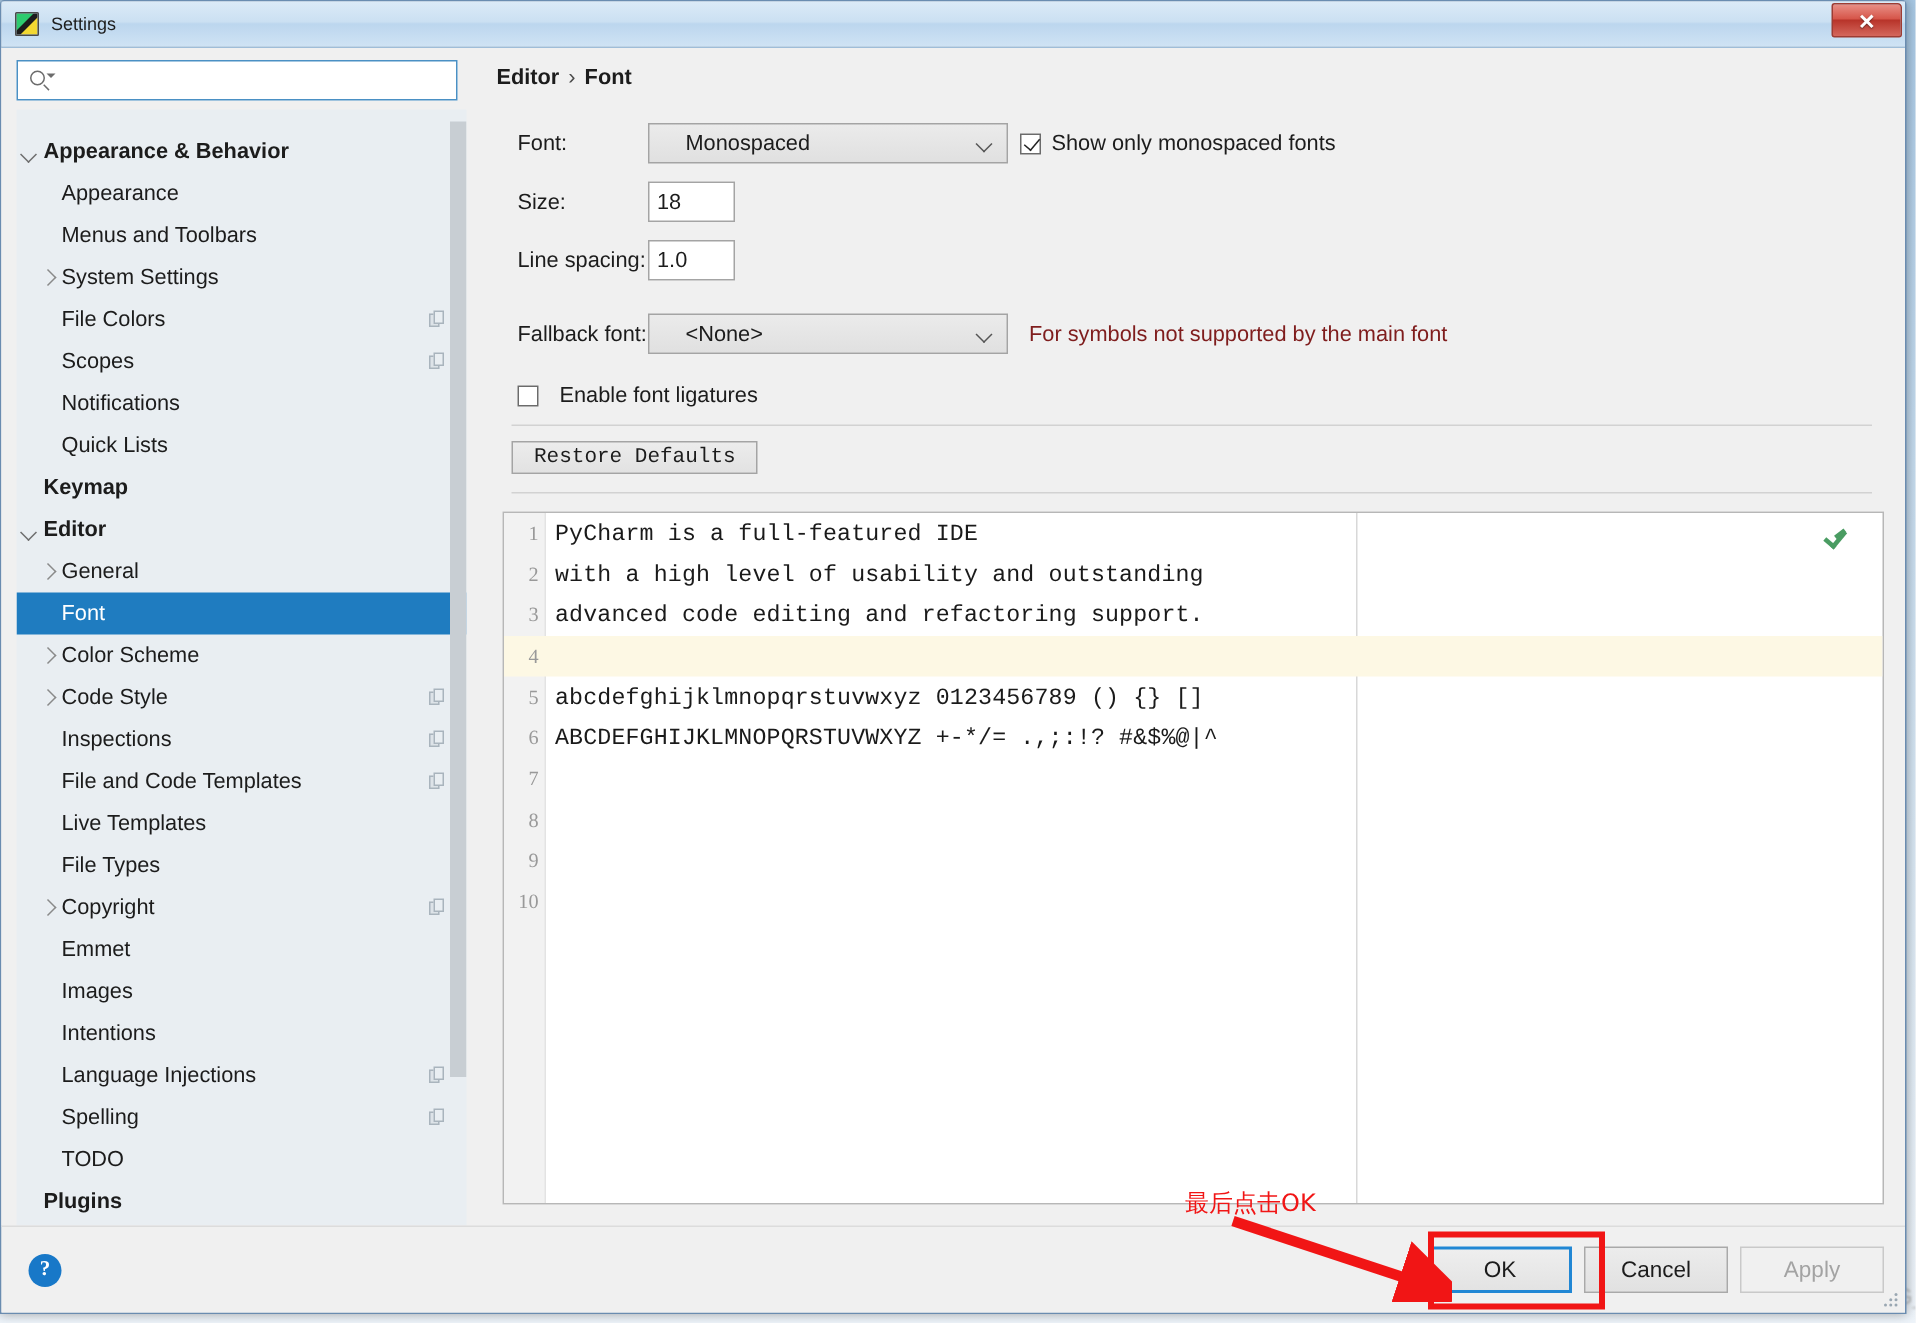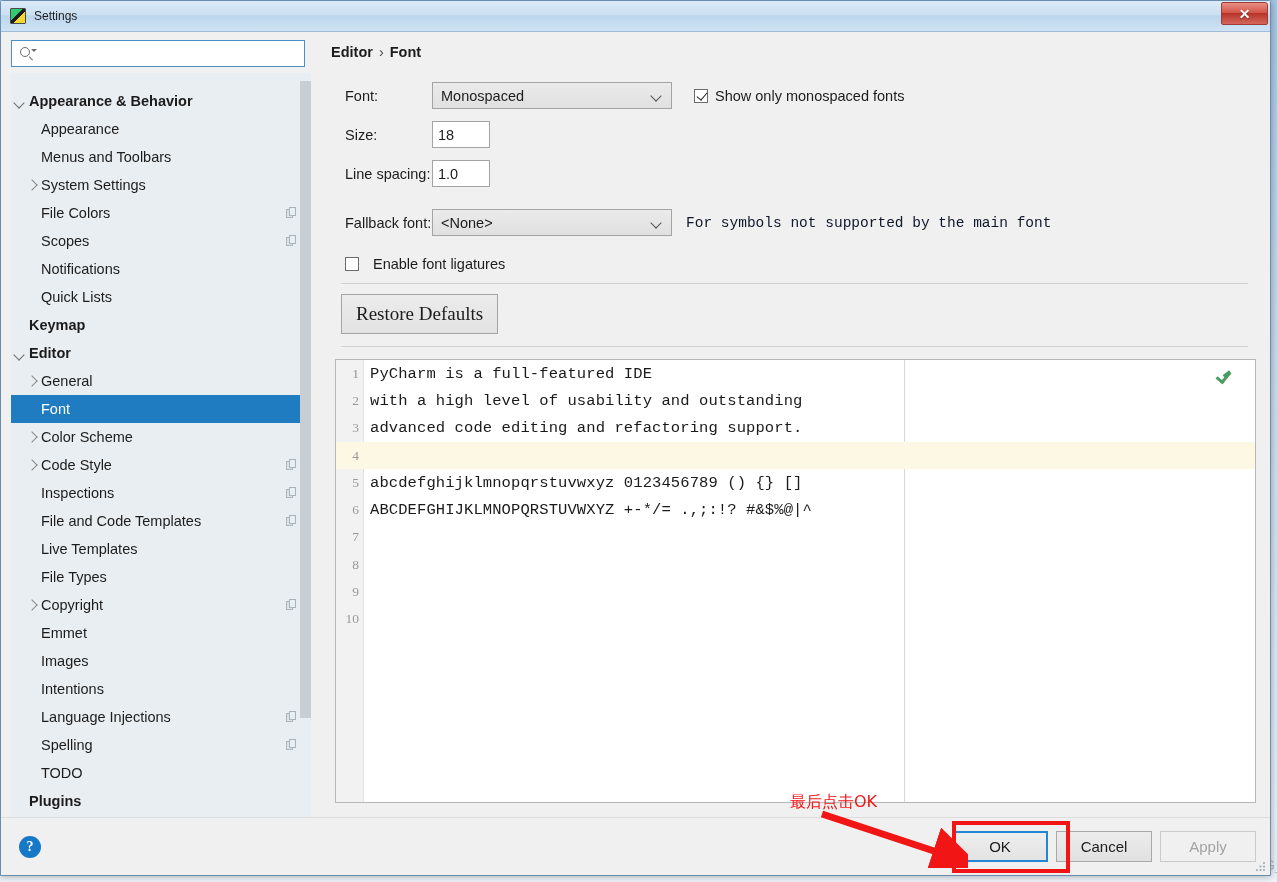--- a/index.html
+++ b/index.html
@@ -205,21 +205,21 @@
   .form-row { display: flex; align-items: center; margin-bottom: 12px; }
   .form-label {
     font-size: 14.5px; color: #1c1c1c;
     width: 105px; flex: 0 0 105px; padding-left: 18px;
   }
   .combo {
     height: 27px; width: 240px;
     background: linear-gradient(to bottom, #ebebeb, #e0e0e0);
     border: 1px solid #a4a4a4;
     display: flex; align-items: center;
-    padding: 0 6px 0 8px;
+    padding: 0 6px 0 24px;
     font-size: 14.5px; color: #1c1c1c;
     cursor: pointer; position: relative;
   }
   .combo .val { flex: 1 1 auto; }
   .chev {
     width: 10px; height: 10px; position: relative; flex: 0 0 14px;
   }
   .chev::before {
     content: ""; position: absolute; left: 1px; top: 1px;
     width: 7px; height: 7px;
@@ -240,29 +240,29 @@
     border: 1px solid #6b6b6b; background: #fff;
     position: relative; cursor: pointer;
   }
   .checkbox.checked::after {
     content: ""; position: absolute; left: 3.5px; top: 0.5px;
     width: 5px; height: 9px;
     border-right: 1.8px solid #222; border-bottom: 1.8px solid #222;
     transform: rotate(40deg);
   }
   .cb-label { font-size: 14.5px; color: #1c1c1c; }
-  .hint { font-size: 14.5px; color: #0f172a; margin-left: 14px; font-family: Liberation Mono, monospace; }
+  .hint { font-size: 14.5px; color: #7f1d1d; margin-left: 14px; }
 
   .hsep { height: 1px; background: #d2d2d2; margin: 11px 8px 10px 14px; }
   .btn {
-    height: 40px; padding: 0 14px;
+    height: 22px; padding: 0 14px;
     background: linear-gradient(to bottom, #ececec, #e2e2e2);
     border: 1px solid #a4a4a4;
-    font-size: 19px; color: #1c1c1c;
-    font-family: Liberation Serif, serif;
+    font-size: 14px; color: #1c1c1c;
+    font-family: Liberation Mono, monospace;
     cursor: pointer;
   }
 
   
   .preview {
     flex: 1 1 auto;
     margin: 12px 0 0 8px;
     border: 1px solid #b7b7b7;
     background: #ffffff;
     position: relative;
@@ -554,21 +554,21 @@
         <span class="sep">›</span>
         <span>Font</span>
       </div>
 
       <div class="form-row">
         <span class="form-label">Font:</span>
         <div class="combo">
           <span class="val">Monospaced</span>
           <span class="chev"></span>
         </div>
-        <div class="cb-row" style="margin-left:22px;">
+        <div class="cb-row" style="margin-left:8px;">
           <span class="checkbox checked"></span>
           <span class="cb-label">Show only monospaced fonts</span>
         </div>
       </div>
 
       <div class="form-row">
         <span class="form-label">Size:</span>
         <input class="txtfield" type="text" value="18" style="">
       </div>
 

